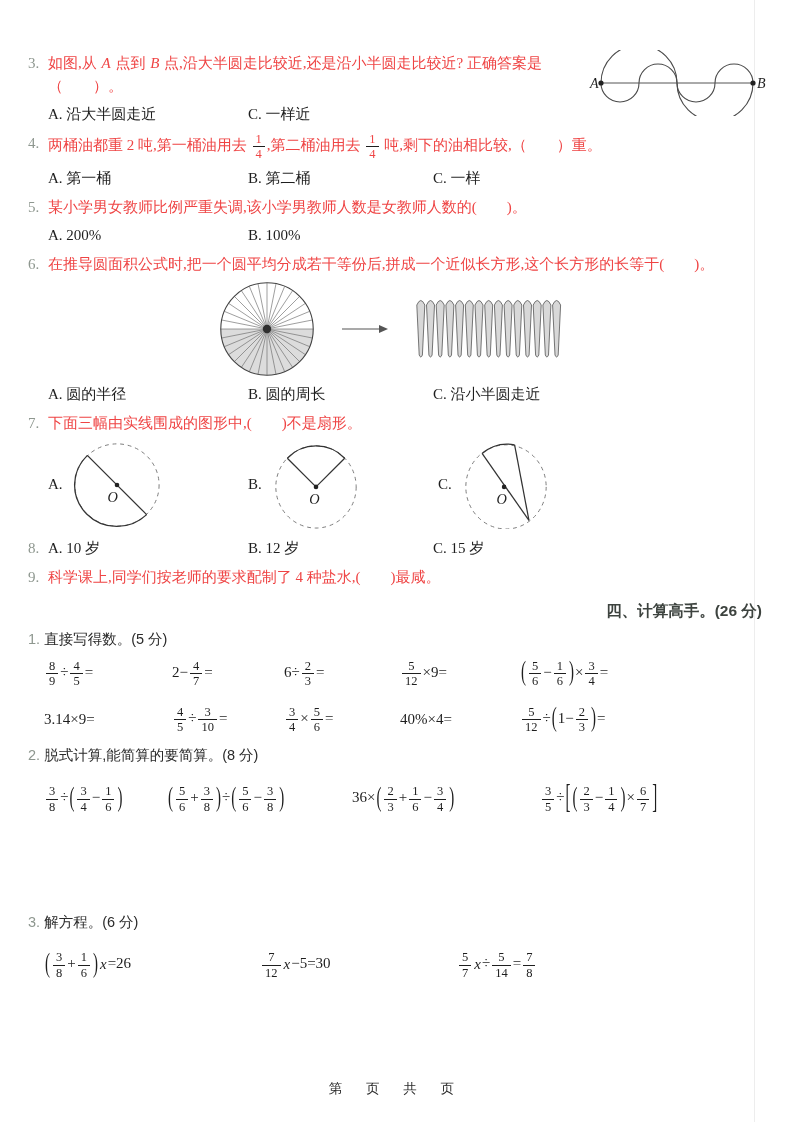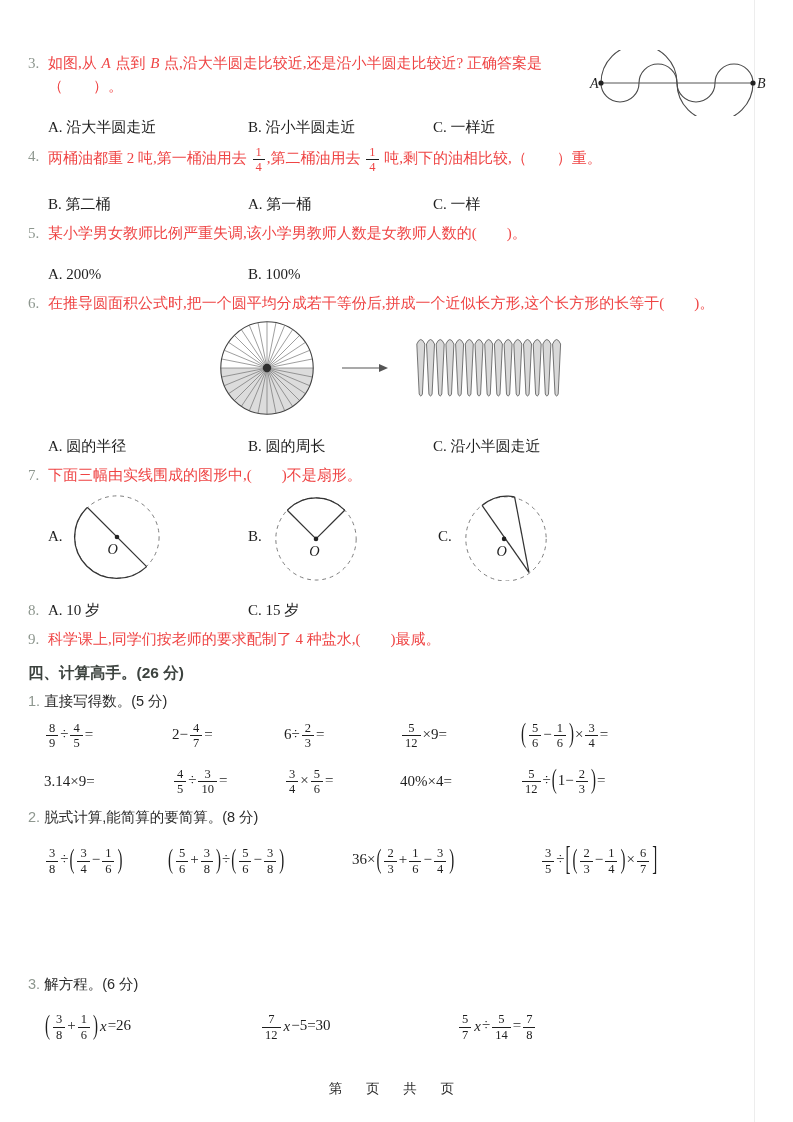--- a/index.html
+++ b/index.html
@@ -14,25 +14,25 @@
     line-height:23px;
   }
   .scan-line{position:absolute;top:0;left:754px;width:1px;height:100%;background:#ededed;}
   .content{position:absolute;top:52px;left:28px;width:734px;}
 
   
   .q{position:relative;padding-left:20px;margin-bottom:6px;}
   .qnum{position:absolute;left:0;top:0;color:#8e978f;}
   .qtext{color:#ef4444;}
   .q3text{width:552px;}
-  .opts{display:grid;grid-template-columns:200px 185px 1fr;margin-top:18px;}
+  .opts{display:grid;grid-template-columns:200px 185px 1fr;margin-top:5px;}
   .opts span{white-space:nowrap;}
 
   
-  .sec-title{font-family:"Liberation Sans","DejaVu Sans",sans-serif;font-weight:700;color:#3d433f;font-size:15.5px;margin:10px 0 6px 0;}
+  .sec-title{font-family:"Liberation Sans","DejaVu Sans",sans-serif;font-weight:700;color:#3d433f;font-size:15.5px;margin:10px 0 6px 0;text-align:right;}
   .part-title{font-weight:400;color:#2a2a2a;margin:6px 0 8px 0;font-family:"Liberation Sans","DejaVu Sans",sans-serif;font-size:14.5px;}
   .part-title .pnum{color:#8e978f;}
 
   
   .frac{display:inline-flex;flex-direction:column;vertical-align:middle;text-align:center;font-size:12.5px;line-height:1.15;margin:0 2px;}
   .frac .num{padding:0 3px;border-bottom:1px solid #1e1e1e;display:block;}
   .frac .den{padding:0 3px;display:block;}
   .paren{display:inline-block;transform:scaleY(1.8);transform-origin:50% 55%;padding:0 1px;}
   .brak{display:inline-block;transform:scaleY(2.25);transform-origin:50% 55%;padding:0 1px;}
   .var{font-style:italic;padding:0 1px;}
@@ -68,37 +68,36 @@
     <text x="167" y="38" font-size="14" font-style="italic" font-family="Liberation Serif,serif" fill="#1e1e1e">B</text>
   </svg>
 
   <div class="content">
 
     <div class="q">
       <span class="qnum">3.</span>
       <div class="qtext q3text">如图,从 <i class="var">A</i> 点到 <i class="var">B</i> 点,沿大半圆走比较近,还是沿小半圆走比较近? 正确答案是（　　）。</div>
       <div class="opts">
         <span>A. 沿大半圆走近</span>
-        <span>B. 沿小半圆走近</span>
         <span>C. 一样近</span>
       </div>
     </div>
 
     <div class="q">
       <span class="qnum">4.</span>
       <div class="qtext">两桶油都重 2 吨,第一桶油用去 <span class="frac">
             <span class="num">1</span>
             <span class="den">4</span>
           </span>,第二桶油用去 <span class="frac">
             <span class="num">1</span>
             <span class="den">4</span>
           </span> 吨,剩下的油相比较,（　　）重。</div>
       <div class="opts">
+        <span>A. 第一桶</span>
         <span>B. 第二桶</span>
-        <span>A. 第一桶</span>
         <span>C. 一样</span>
       </div>
     </div>
 
     <div class="q">
       <span class="qnum">5.</span>
       <div class="qtext">某小学男女教师比例严重失调,该小学男教师人数是女教师人数的(　　)。</div>
       <div class="opts">
         <span>A. 200%</span>
         <span>B. 100%</span>
@@ -218,20 +217,21 @@
             <text x="40" y="66" font-size="15" font-style="italic" font-family="Liberation Serif,serif" fill="#1e1e1e">O</text>
           </svg>
         </div>
       </div>
     </div>
 
     <div class="q">
       <span class="qnum">8.</span>
       <div class="opts">
         <span>A. 10 岁</span>
+        <span>B. 12 岁</span>
         <span>C. 15 岁</span>
       </div>
     </div>
 
     <div class="q">
       <span class="qnum">9.</span>
       <div class="qtext">科学课上,同学们按老师的要求配制了 4 种盐水,(　　)最咸。</div>
     </div>
 
     <div class="sec-title">四、计算高手。(26 分)</div>

